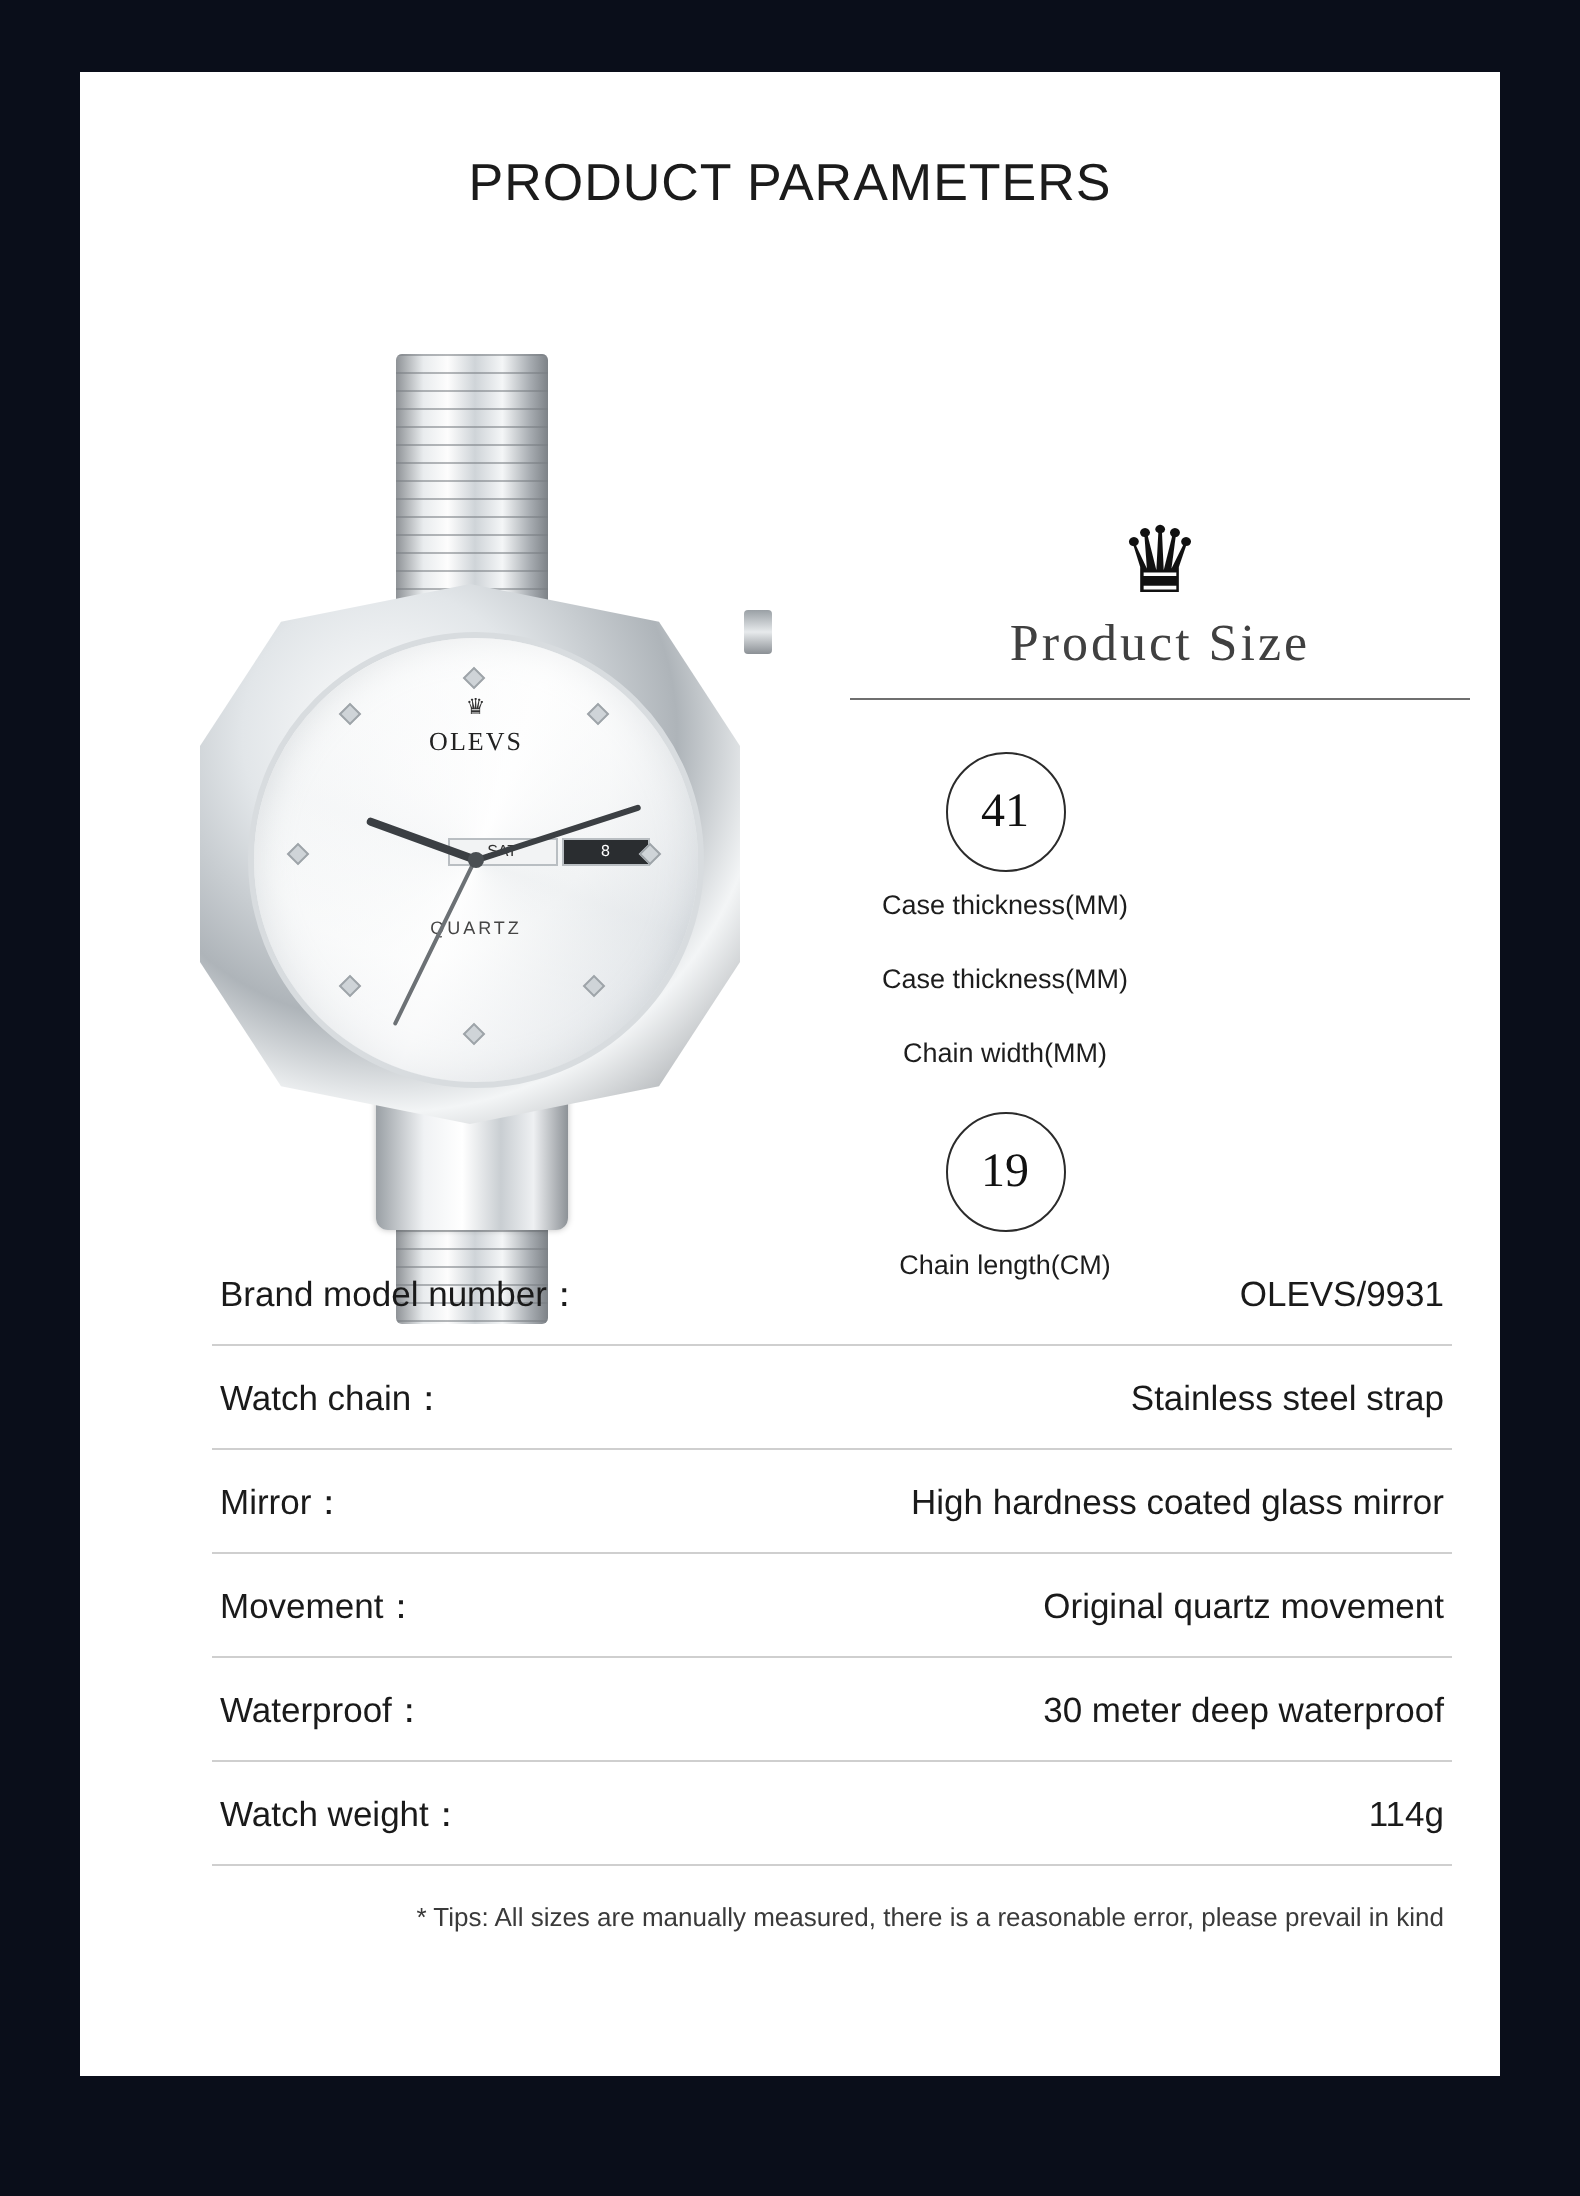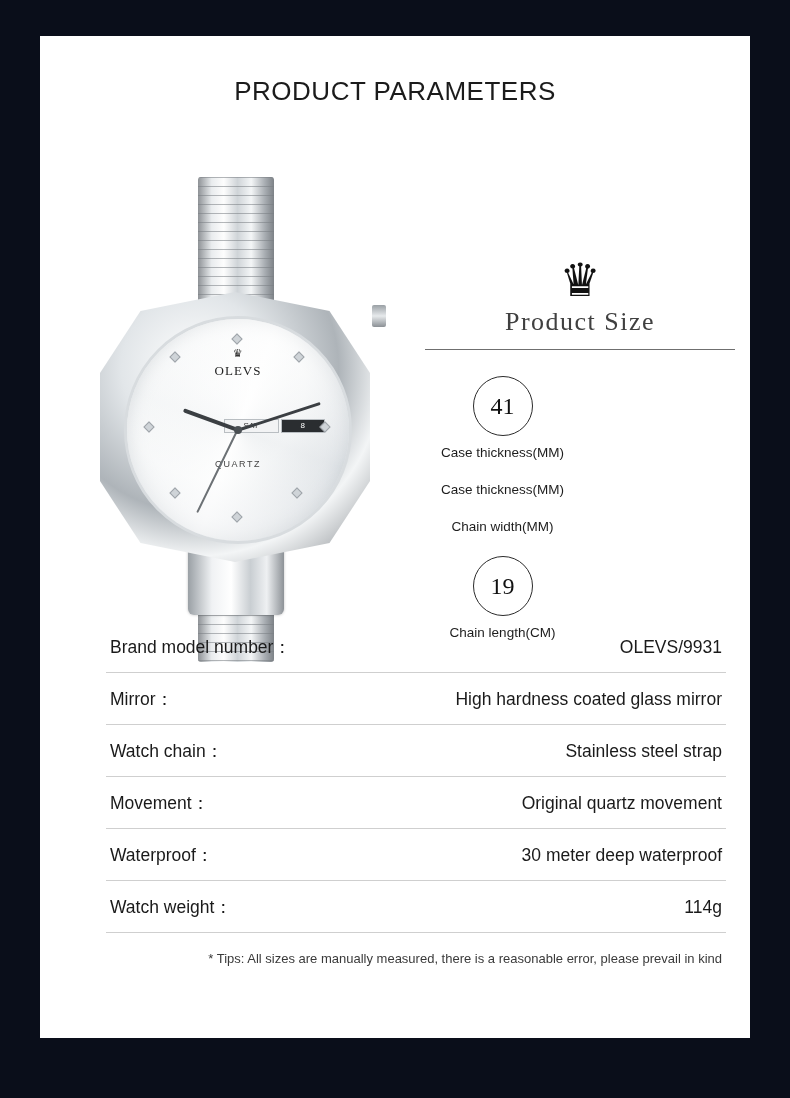--- a/index.html
+++ b/index.html
@@ -336,28 +336,28 @@
       </div>
     </div>
   </div>
 
   <div class="table">
     <div class="row">
       <span class="k">Brand model number：</span>
       <span class="v">OLEVS/9931</span>
     </div>
     <div class="row">
+      <span class="k">Watch chain：</span>
+      <span class="v">Stainless steel strap</span>
+    </div>
+    <div class="row">
       <span class="k">Mirror：</span>
       <span class="v">High hardness coated glass mirror</span>
     </div>
     <div class="row">
-      <span class="k">Watch chain：</span>
-      <span class="v">Stainless steel strap</span>
-    </div>
-    <div class="row">
       <span class="k">Movement：</span>
       <span class="v">Original quartz movement</span>
     </div>
     <div class="row">
       <span class="k">Waterproof：</span>
       <span class="v">30 meter deep waterproof</span>
     </div>
     <div class="row">
       <span class="k">Watch weight：</span>
       <span class="v">114g</span>

